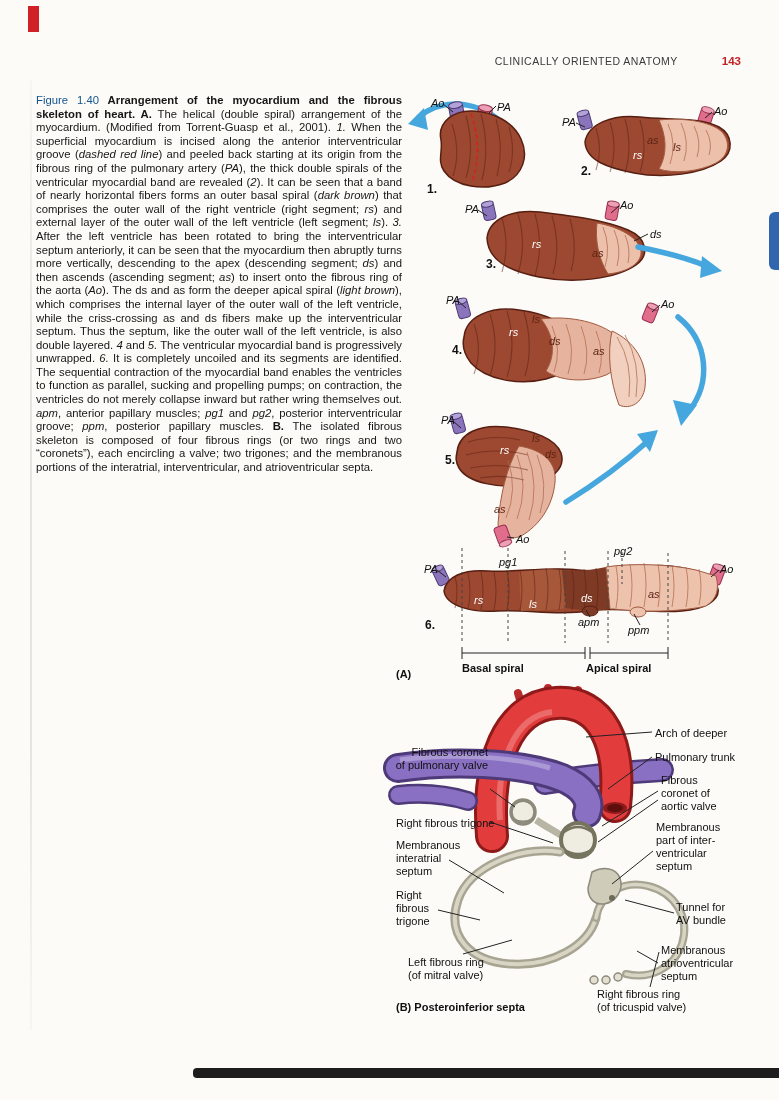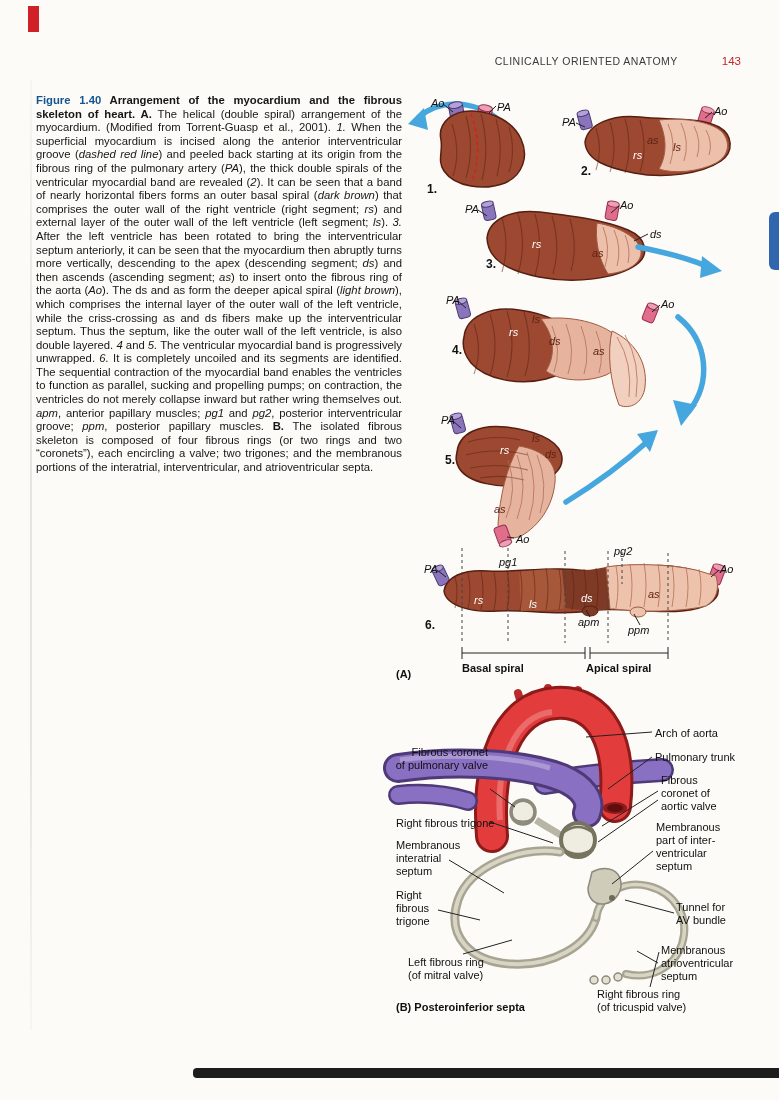--- a/index.html
+++ b/index.html
@@ -9,26 +9,26 @@
 
   .red-tab { position:absolute; left:28px; top:6px; width:11px; height:26px; background:#cf2127; }
   .blue-tab { position:absolute; right:0; top:212px; width:10px; height:58px; background:#2f66ad; border-radius:6px 0 0 6px; }
   .spine { position:absolute; left:30px; top:80px; width:2px; height:950px;
            background:linear-gradient(#f4f2ee, #d8d5cf 30%, #d8d5cf 70%, #f4f2ee); opacity:.6; }
   .bottom-strip { position:absolute; left:193px; top:1068px; width:586px; height:10px;
                   background:#1d1d1d; border-radius:4px 0 0 4px; }
 
   .header { position:absolute; top:55px; right:38px; display:flex; align-items:baseline; gap:44px;
             font-size:10.5px; letter-spacing:.5px; color:#3a3a3a; }
-  .header .pagenum { color:#c42127; font-weight:normal; font-size:11.5px; letter-spacing:0;text-align:center; }
+  .header .pagenum { color:#c42127; font-weight:bold; font-size:11.5px; letter-spacing:0;text-align:center; }
 
   .caption { position:absolute; left:36px; top:94px; width:366px;
              font-size:11.3px; line-height:13.6px; text-align:justify; color:#161616; }
   .seg-b  { font-weight:bold; }
-  .seg-bb { font-weight:bold; color:#14558f; }
+  .seg-bb { font-weight:normal; color:#14558f; }
   .seg-i  { font-style:italic; }
 
   svg.art { position:absolute; left:0; top:0; }
   .stri  { fill:none; stroke:#5a2013; stroke-opacity:.5; stroke-width:1.1; }
   .striL { fill:none; stroke:#b06a4e; stroke-opacity:.75; stroke-width:1; }
   .ldr   { fill:none; stroke:#222; stroke-width:1; }
   .dashv { fill:none; stroke:#444; stroke-width:1; stroke-dasharray:3 3; }
   .dashred { fill:none; stroke:#d81f1f; stroke-width:1.4; stroke-dasharray:4 3; }
   .arrow { fill:none; stroke:#45a7dd; stroke-width:5.5; stroke-linecap:round; }
 
@@ -275,21 +275,21 @@
   <span class="lbl it" style="left:648px;top:588px;color:#5c2414">as</span>
   <span class="lbl it" style="left:578px;top:616px">apm</span>
   <span class="lbl it" style="left:628px;top:624px">ppm</span>
   <span class="lbl it" style="left:720px;top:563px">Ao</span>
   <span class="lbl sn" style="left:425px;top:619px">6.</span>
 
   <span class="lbl bd ctr" style="left:462px;top:662px;width:124px">Basal spiral</span>
   <span class="lbl bd ctr" style="left:586px;top:662px;width:84px">Apical spiral</span>
   <span class="lbl bd" style="left:396px;top:668px">(A)</span>
 
-  <span class="lbl figb" style="left:655px;top:727px">Arch of aorta</span>
+  <span class="lbl figb" style="left:655px;top:727px">Arch of deeper</span>
   <span class="lbl figb" style="left:655px;top:751px">Pulmonary trunk</span>
   <span class="lbl figb" style="left:661px;top:774px">Fibrous
 coronet of
 aortic valve</span>
   <span class="lbl figb" style="left:656px;top:821px">Membranous
 part of inter-
 ventricular
 septum</span>
   <span class="lbl figb" style="left:676px;top:901px">Tunnel for
 AV bundle</span>

